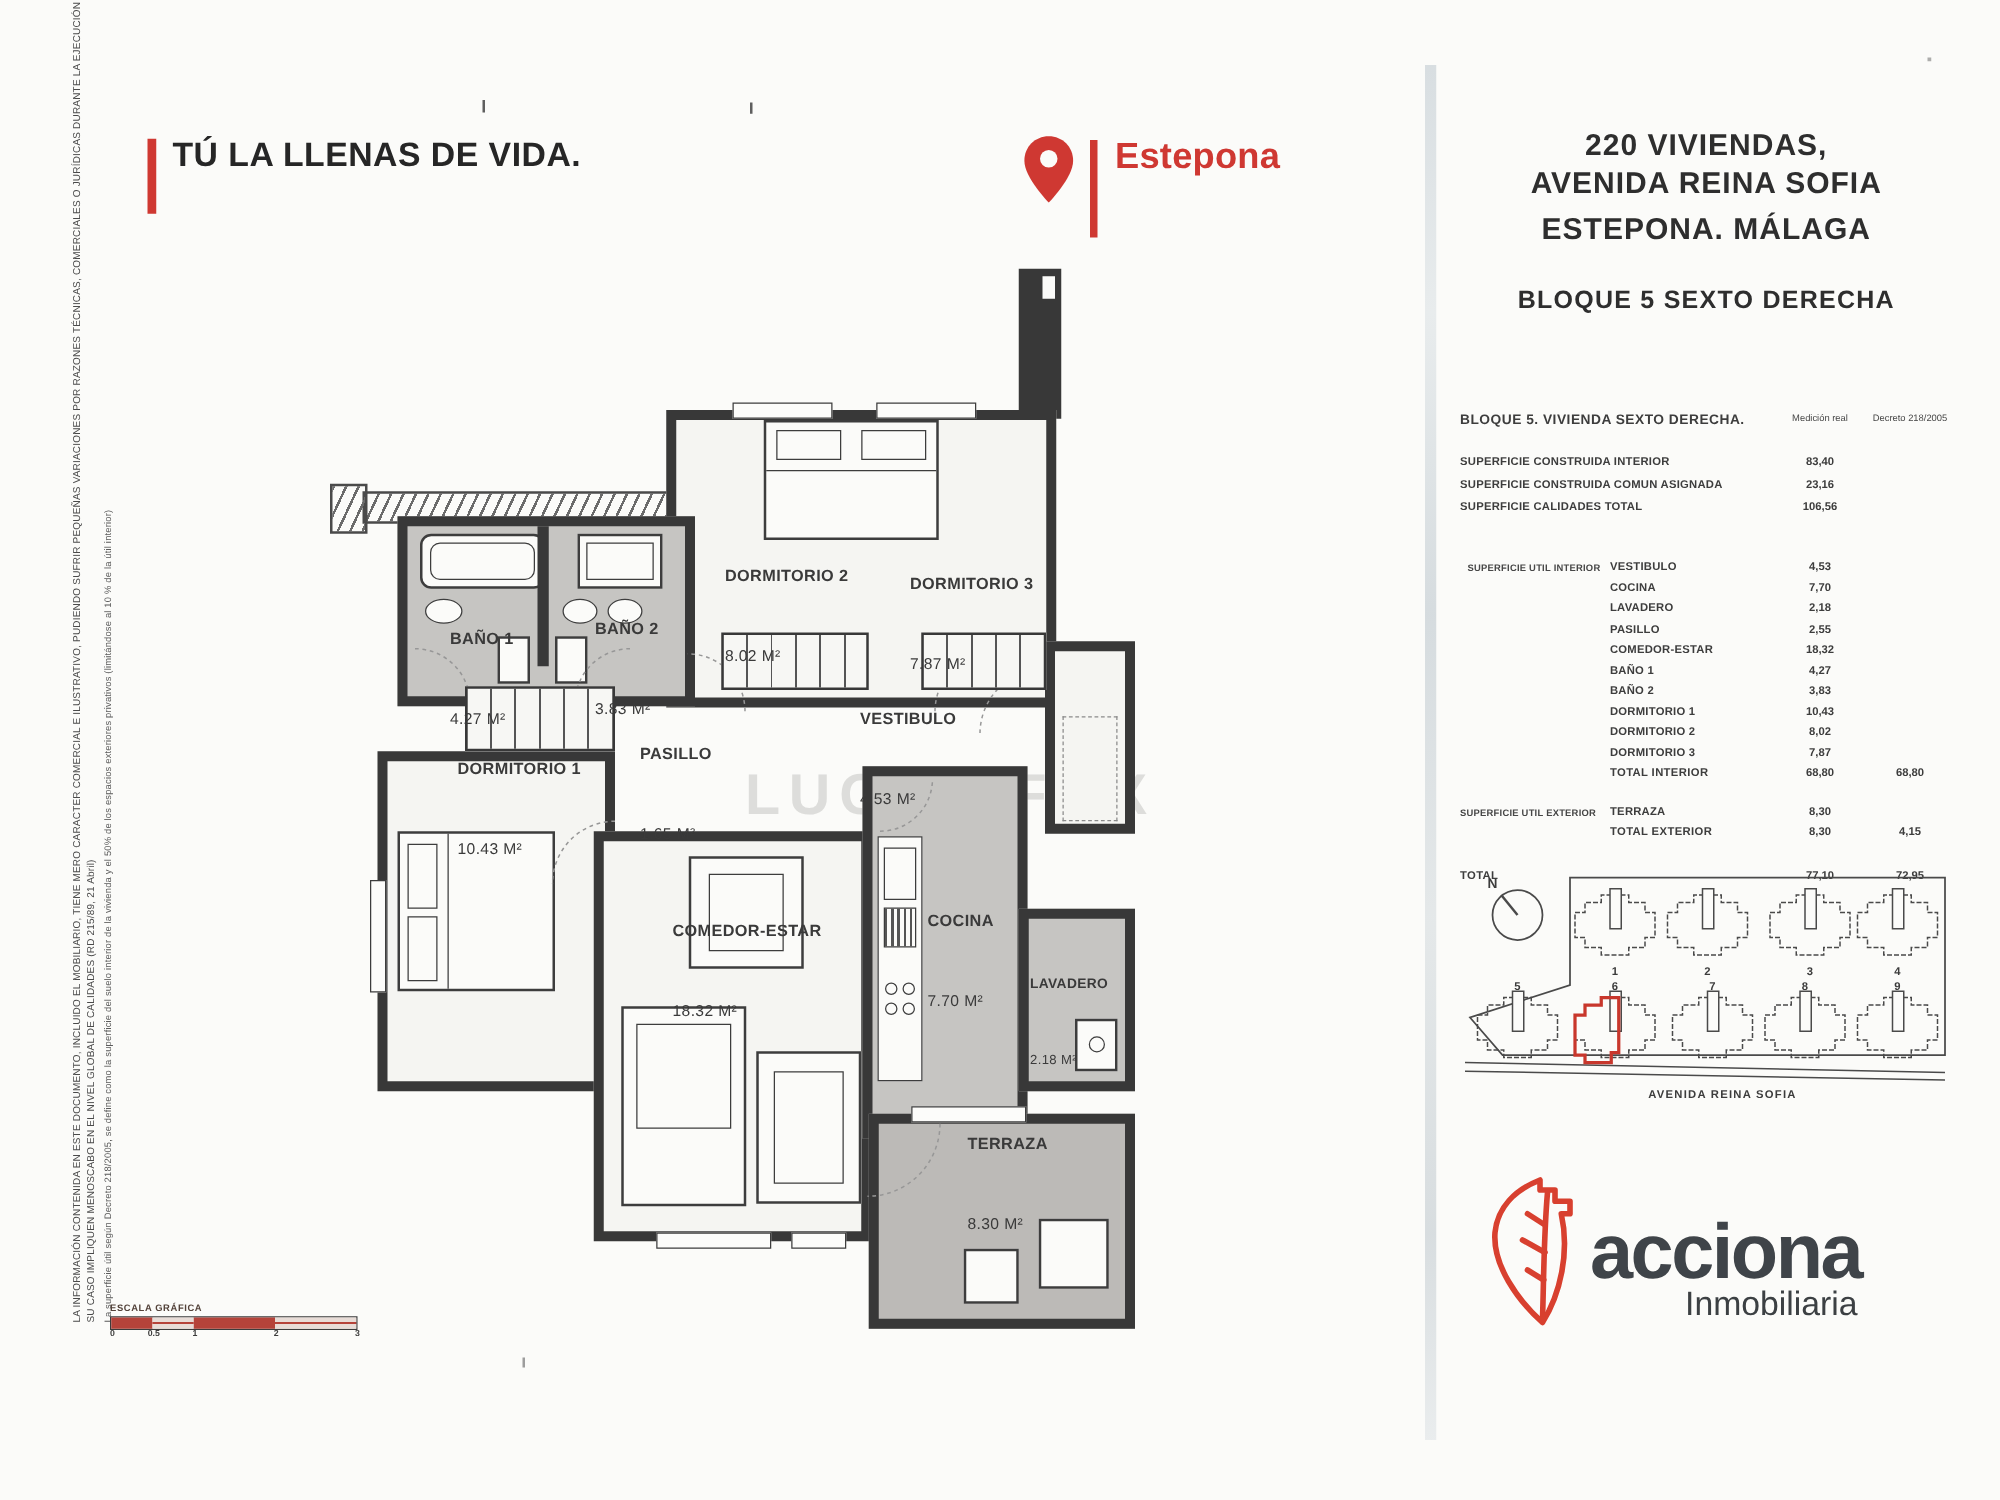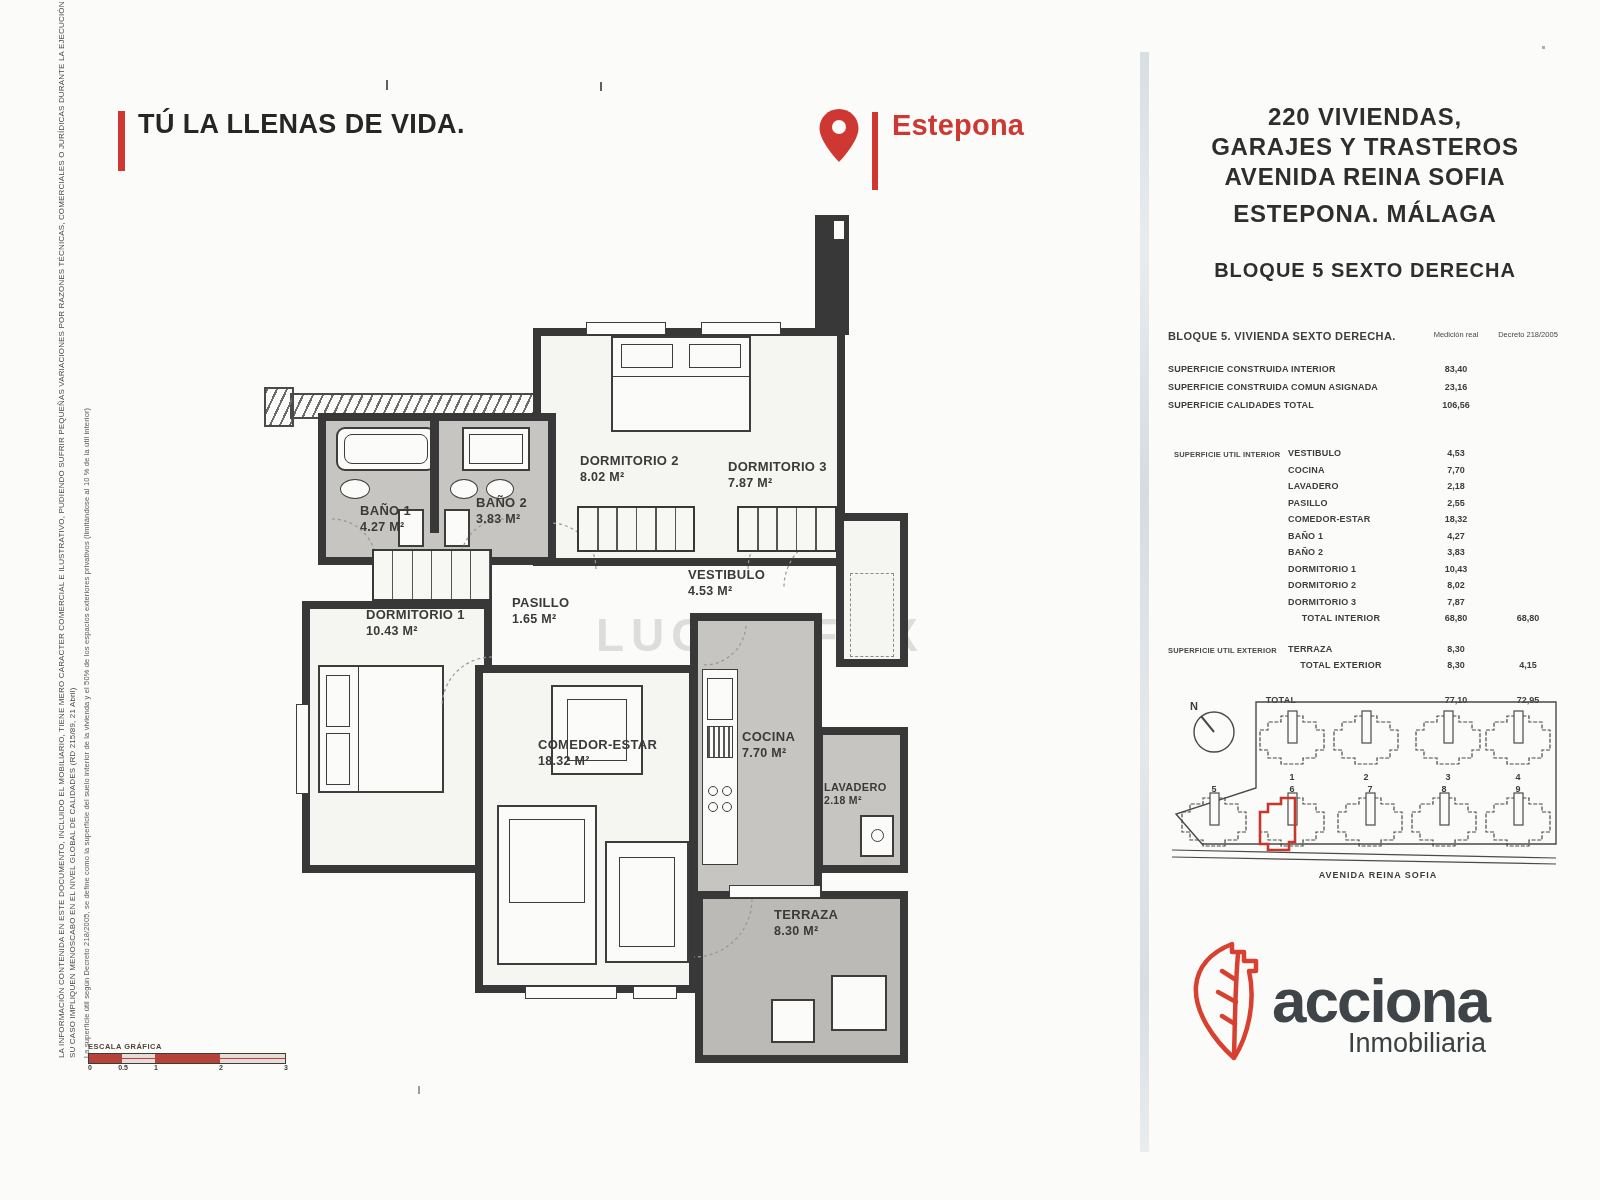--- a/index.html
+++ b/index.html
@@ -41,21 +41,21 @@
   .tbl{position:absolute;left:1168px;top:330px;width:396px;color:#3d3d3d;}
   .trow{display:flex;align-items:flex-start;}
   .ttitle{flex:1;font-size:11px;font-weight:800;letter-spacing:.4px;}
   .thcol{width:72px;text-align:center;font-size:7.5px;font-weight:400;line-height:9px;color:#474747;}
   .tlabel{flex:1;font-size:9px;font-weight:700;letter-spacing:.2px;}
   .vreal,.vdec{width:72px;text-align:center;font-size:9px;font-weight:700;}
   .sec{position:relative;}
   .seclabel{position:absolute;left:6px;top:2px;font-size:7.5px;font-weight:800;letter-spacing:.2px;color:#474747;}
   .roomrow{padding-left:120px;height:16.5px;}
   .consrow{height:18px;}
-  .totlabel{flex:1;text-align:center;padding-right:26px;font-size:9px;font-weight:800;letter-spacing:.3px;}
+  .totlabel{flex:1;text-align:left;padding-right:26px;font-size:9px;font-weight:800;letter-spacing:.3px;}
 
   
   .siteplan{position:absolute;left:1168px;top:692px;}
 
   
   .acciona{position:absolute;left:1186px;top:940px;}
 
   
   .scalebar{position:absolute;left:88px;top:1042px;width:210px;}
   .sb-label{font-size:7.5px;font-weight:800;letter-spacing:.5px;color:#53423a;}
@@ -77,21 +77,21 @@
   .grayd{background:#bcbab7;}
   .solid{position:absolute;background:#383838;}
   .fitem{position:absolute;box-sizing:border-box;border:2px solid #3d3d3d;background:#fbfbf9;}
   .window{position:absolute;box-sizing:border-box;border:1.5px solid #3d3d3d;background:#fcfcfa;z-index:6;}
   .wardrobe{position:absolute;box-sizing:border-box;border:2.5px solid #383838;background:#f7f7f4;
     background-image:repeating-linear-gradient(90deg,transparent 0 18px,#555 18px 19.5px);z-index:4;}
   .hatch{position:absolute;box-sizing:border-box;border:2px solid #4a4a4a;
     background:repeating-linear-gradient(115deg,#6b6b6b 0 2px,transparent 2px 9px);}
   .rlabel{position:absolute;z-index:8;font-weight:800;font-size:13px;line-height:16px;
     letter-spacing:.3px;color:#3a3a3a;white-space:nowrap;}
-  .rlabel .ar{display:block;font-size:12.5px;font-weight:700;}
+  .rlabel .ar{display:block;font-size:12.5px;font-weight:400;margin-top:48px;}
   .rlabel.small{font-size:11px;line-height:13px;}
   .rlabel.small .ar{font-size:10.5px;}
   .arcsvg{position:absolute;left:0;top:0;z-index:3;}
   .dashedbox{position:absolute;border:1.2px dashed #8a8a8a;}
   .dot-circ{position:absolute;box-sizing:border-box;border:1.5px solid #3d3d3d;border-radius:50%;background:#fbfbf9;}
 </style>
 </head>
 <body>
 
 <div class="scan-streak"></div>
@@ -119,21 +119,20 @@
     <circle cx="21" cy="19" r="7" fill="#fbfbf9"></circle>
   </svg>
   <div class="pb-bar"></div>
   <div>
     <div class="pb-city">Estepona</div>
   </div>
 </div>
 
 <div class="rhead">
   <div class="hl">220 VIVIENDAS,</div>
-  <div class="hl">GARAJES  Y TRASTEROS</div>
   <div class="hl">AVENIDA REINA SOFIA</div>
   <div class="hl hl4">ESTEPONA. MÁLAGA</div>
   <div class="unit">BLOQUE 5 SEXTO DERECHA</div>
 </div>
 
 <div class="tbl">
   <div class="trow">
     <div class="ttitle">BLOQUE 5. VIVIENDA SEXTO DERECHA.</div>
     <div class="thcol">Medición real</div>
     <div class="thcol">Decreto 218/2005</div>

